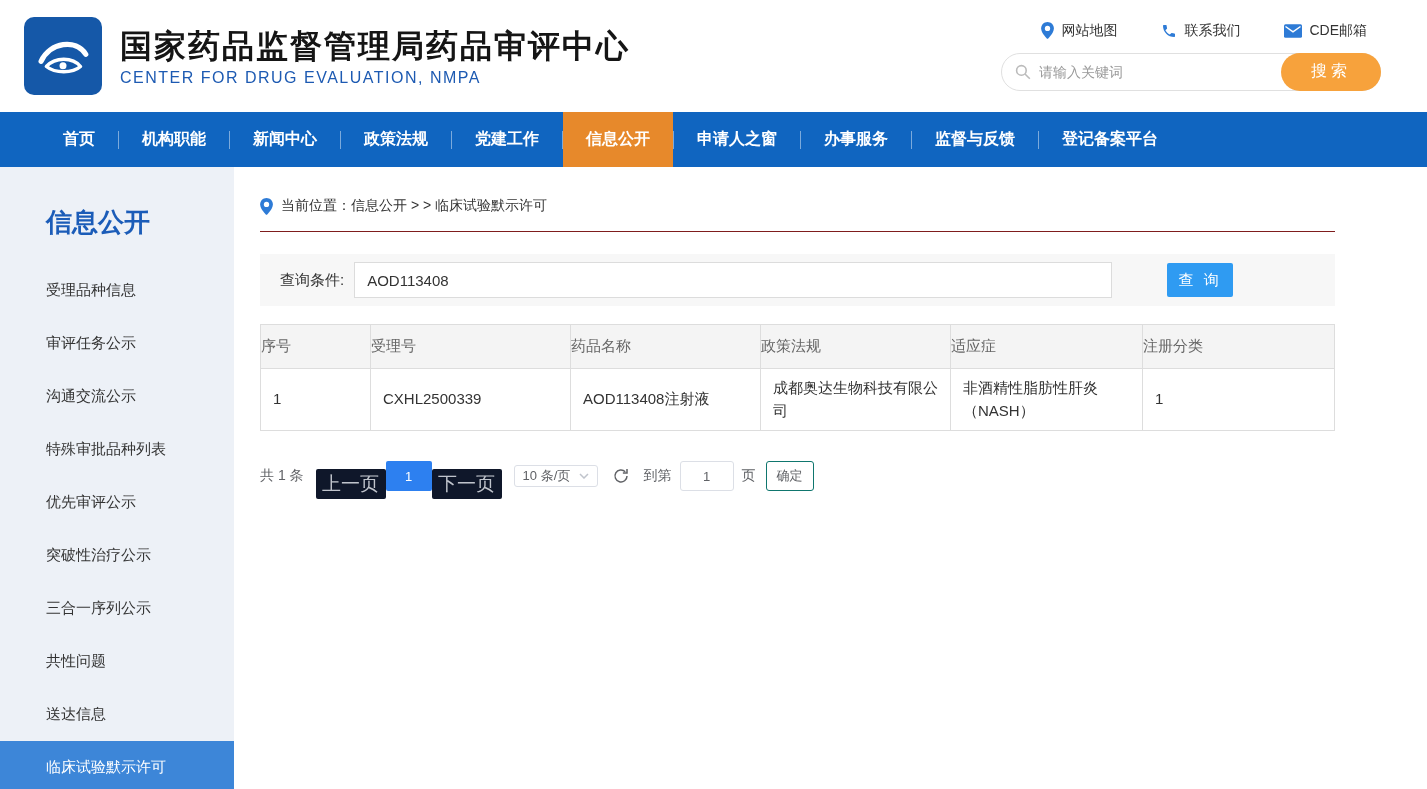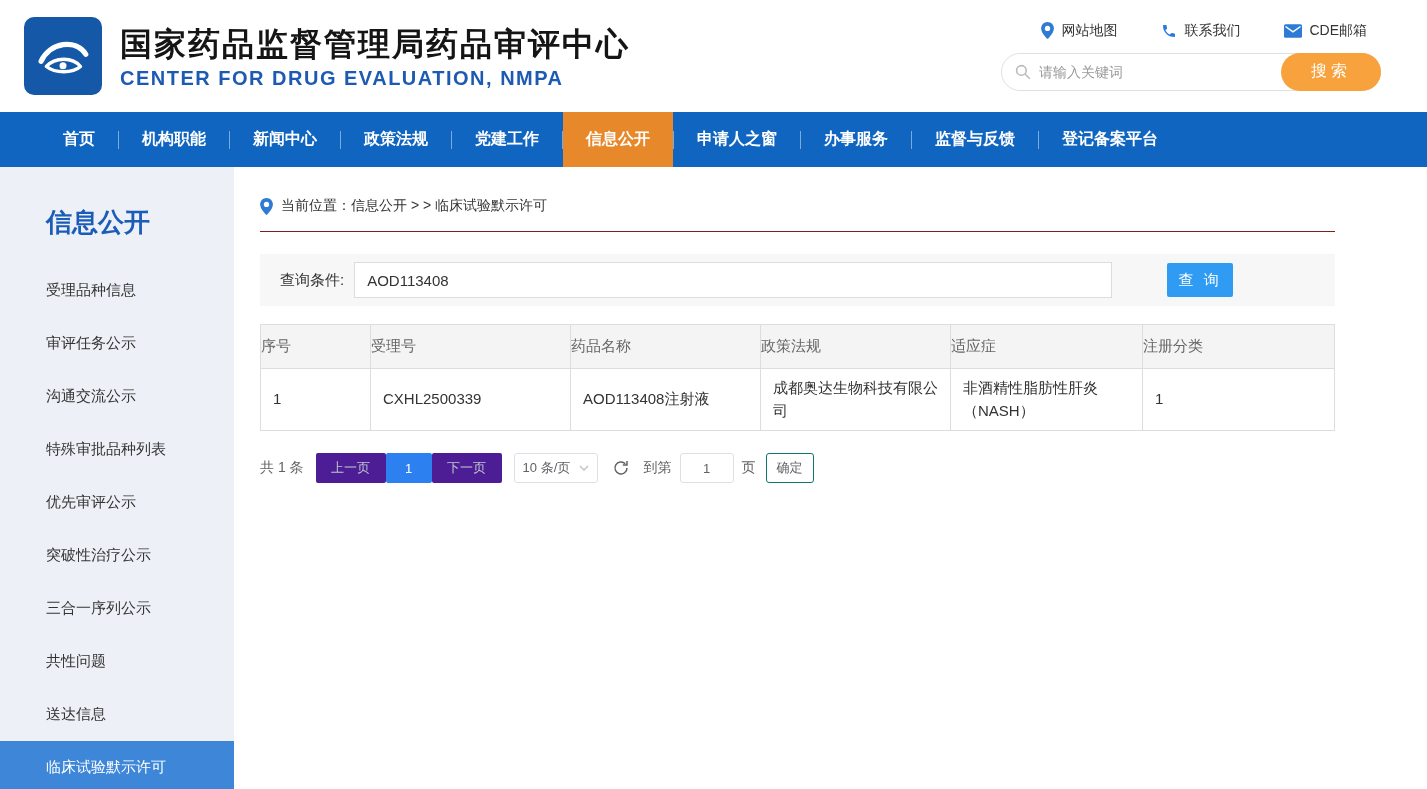--- a/index.html
+++ b/index.html
@@ -4,21 +4,21 @@
 <style>
   * { margin:0; padding:0; box-sizing:border-box; }
   body { font-family:"Liberation Sans","DejaVu Sans",sans-serif; background:#fff; }
   .page { width:1427px; height:789px; overflow:hidden; background:#fff; position:relative; }
 
   
   .site-header { height:112px; display:flex; align-items:center; padding:0 46px 0 24px; background:#fff; }
   .logo { width:78px; height:78px; background:#1558a8; border-radius:10px; display:flex; align-items:center; justify-content:center; flex:0 0 auto; }
   .title-block { margin-left:18px; }
   .site-title { font-size:32px; font-weight:bold; color:#151515; letter-spacing:2px; white-space:nowrap; }
-  .site-subtitle { font-size:20px; font-weight:bold; color:#1d5ab2; letter-spacing:1.5px; }
+  .site-subtitle { font-size:16px; font-weight:normal; color:#1d5ab2; letter-spacing:1.5px; }
   .header-right { margin-left:auto; display:flex; flex-direction:column; align-items:flex-end; gap:13px; }
   .quick-links { display:flex; align-items:center; gap:44px; padding-right:14px; }
   .quick-link { display:flex; align-items:center; gap:7px; font-size:14px; color:#333; cursor:pointer; }
   .search-box { position:relative; width:380px; height:38px; border:1px solid #e0e0e0; border-radius:19px; display:flex; align-items:center; background:#fff; }
   .search-box .mag { margin-left:13px; display:flex; }
   .search-input { flex:1; min-width:0; border:none; outline:none; background:transparent; font-size:14px; color:#333; padding:0 8px; }
   .search-input::placeholder { color:#999; }
   .search-btn { position:absolute; right:-1px; top:-1px; height:38px; width:100px; border:none; border-radius:19px; background:#f7a23c; color:#fff; font-size:16px; letter-spacing:4px; cursor:pointer; }
 
   
@@ -42,23 +42,23 @@
   .query-input { width:758px; height:36px; border:1px solid #dcdcdc; margin-left:10px; padding:0 12px; font-size:15px; color:#333; outline:none; background:#fff; }
   .query-btn { margin-left:55px; width:66px; height:34px; background:#2f9bf2; color:#fff; border:none; font-size:15px; letter-spacing:3px; cursor:pointer; border-radius:2px; }
 
   .result-table { margin-top:18px; width:100%; border-collapse:collapse; table-layout:fixed; }
   .result-table th, .result-table td { border:1px solid #ddd; text-align:left; font-size:15px; }
   .result-table th { background:#f4f4f4; color:#666; font-weight:normal; height:44px; }
   .result-table td { height:62px; color:#333; padding:6px 12px; line-height:1.5; }
 
   .pagination { margin-top:22px; display:flex; align-items:center; font-size:13px; color:#606266; }
   .pg-total { margin-right:12px; font-size:14px; color:#606266; }
-  .pg-btn { min-width:70px; height:30px; background:#4c1d95; color:#c0c4cc; border:none; border-radius:2px; font-size:13px; cursor:default; }
+  .pg-btn { min-width:70px; height:30px; background:#0f172a; color:#c0c4cc; border:none; border-radius:2px; font-size:19px; cursor:default;margin-top:16px; }
   .pg-num { min-width:46px; height:30px; background:#2d80f0; color:#fff; border:none; border-radius:2px; font-size:13px; cursor:pointer; }
-  .pg-size { margin-left:12px; width:84px; height:30px; border:1px solid #dcdfe6; border-radius:3px; background:#fff; display:flex; align-items:center; justify-content:space-between; padding:0 8px; cursor:pointer; color:#606266; }
+  .pg-size { margin-left:12px; width:84px; height:22px; border:1px solid #dcdfe6; border-radius:3px; background:#fff; display:flex; align-items:center; justify-content:space-between; padding:0 8px; cursor:pointer; color:#606266; }
   .pg-refresh { margin-left:14px; display:flex; align-items:center; cursor:pointer; }
   .pg-goto-label { margin-left:14px; color:#606266; font-size:14px; }
   .pg-goto-input { margin-left:8px; width:54px; height:30px; border:1px solid #dcdfe6; border-radius:3px; text-align:center; font-size:13px; color:#606266; outline:none; }
   .pg-goto-suffix { margin-left:8px; font-size:14px; color:#606266; }
   .pg-confirm { margin-left:10px; height:30px; padding:0 10px; border:1px solid #0f766e; border-radius:3px; background:#fff; color:#606266; font-size:13px; cursor:pointer; }
 </style>
 </head>
 <body>
 
 <div class="page">

